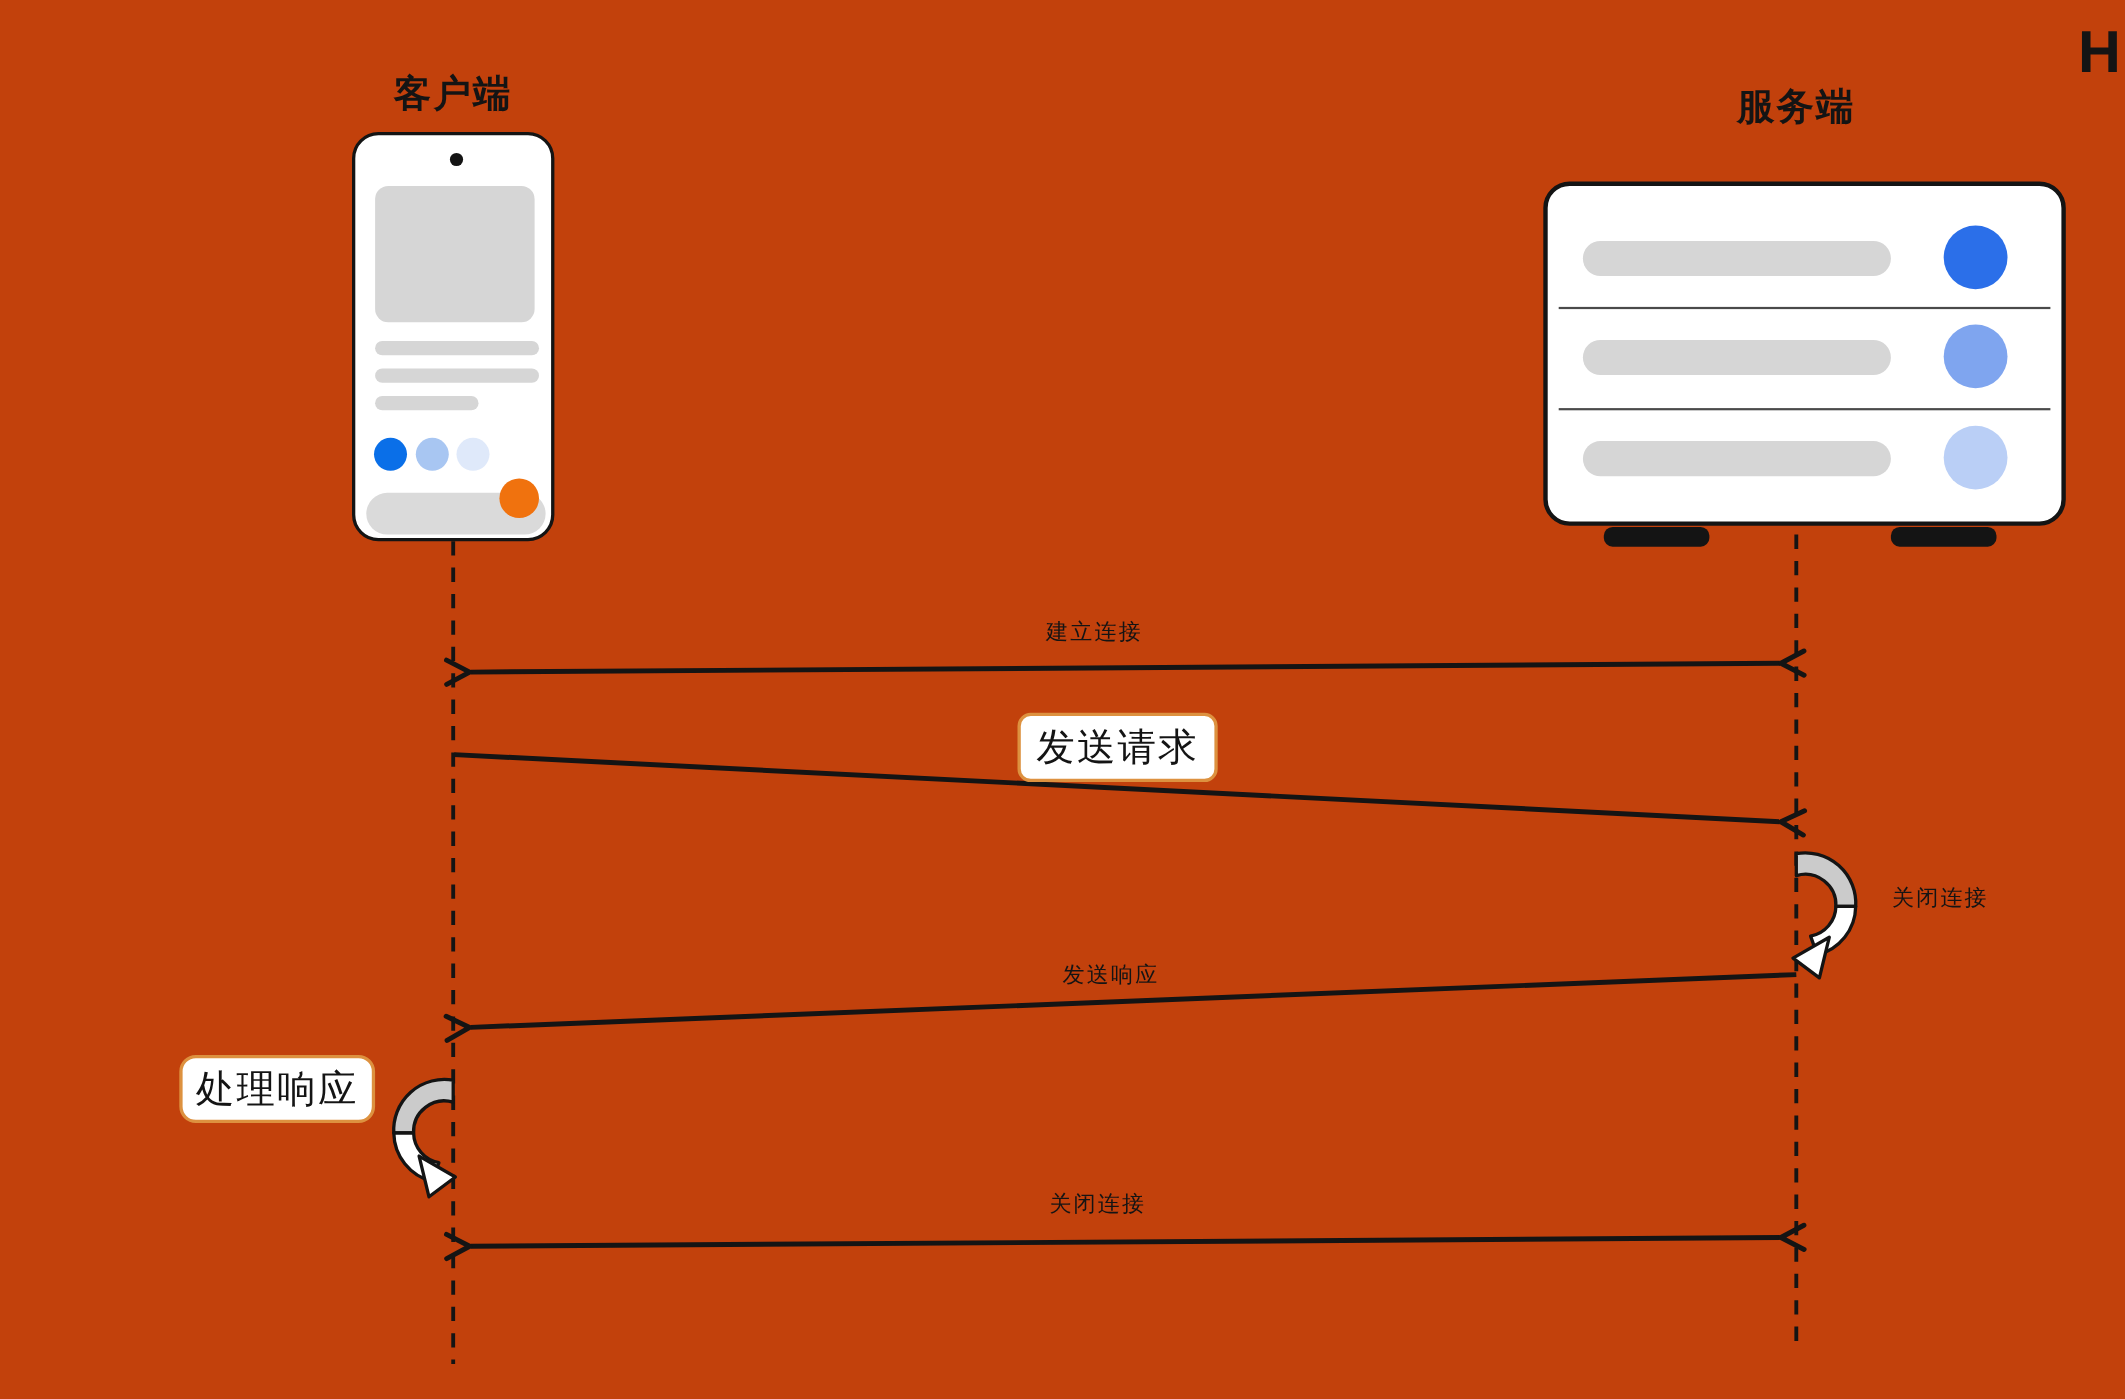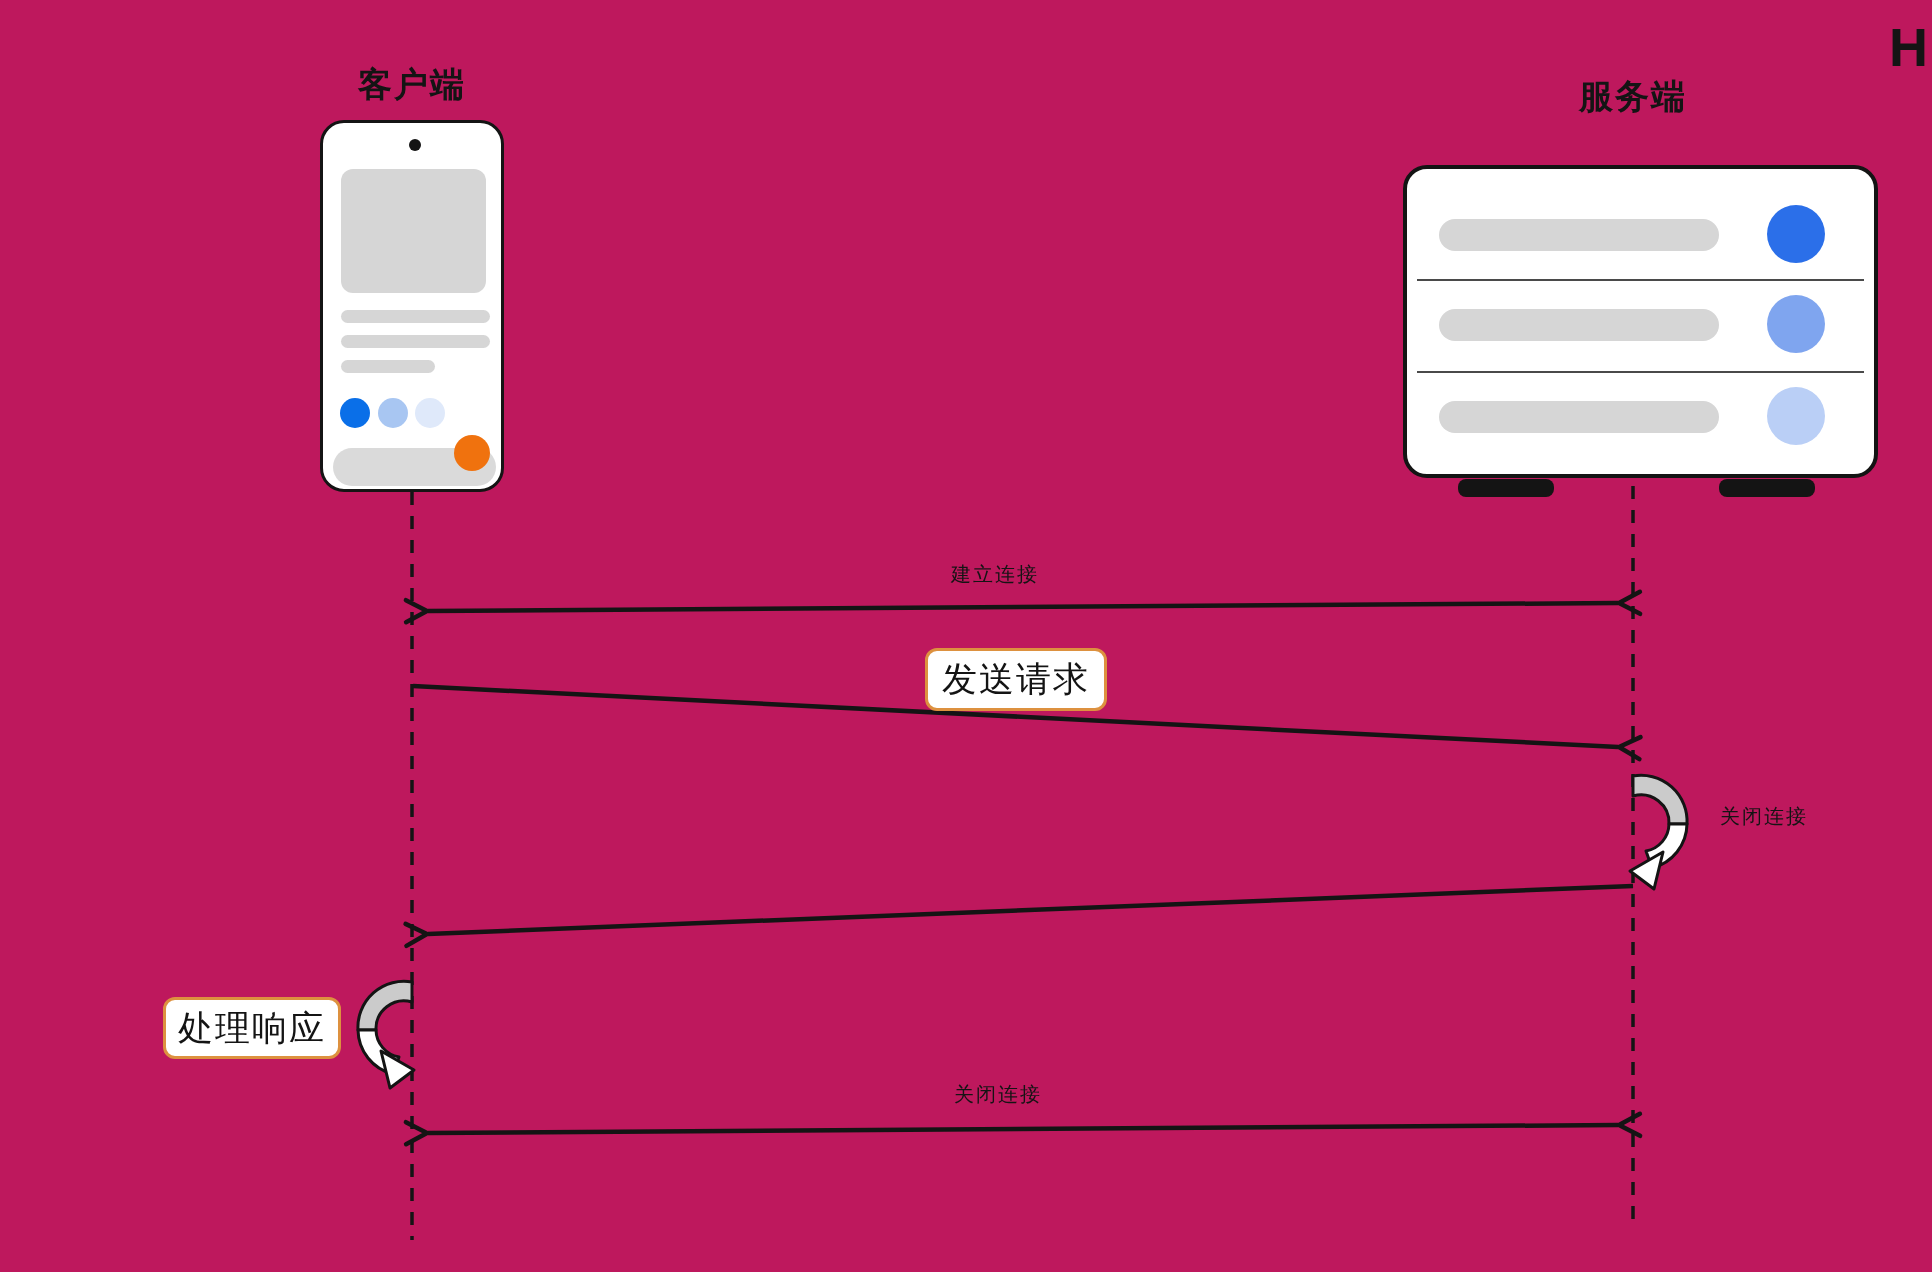--- a/index.html
+++ b/index.html
@@ -1,17 +1,17 @@
 <!DOCTYPE html>
 <html style="--ink: #141414; --label-box-border: #dd913f; --phone-dot-1: #0a6fe8; --phone-dot-2: #a8c6f2; --phone-dot-3: #dfe9fa; --action-orange: #f0720e; --server-led-1: #2b6fe9; --server-led-2: #7fa5ef; --server-led-3: #bacff6; --placeholder-gray: #d6d6d6; --home-bar-gray: #dadada; --loop-gray: #cbcbcb;"><head>
 <meta charset="utf-8">
 <style>
   html,body{margin:0;padding:0;background:#ffffff;}
   body{font-family:"Liberation Sans","DejaVu Sans",sans-serif;color:var(--ink,#111);}
-  .canvas{position:relative;width:1932px;height:1272px;background:#be185d;overflow:hidden;}
+  .canvas{position:relative;width:1932px;height:1272px;background:#c2410c;overflow:hidden;}
   .abs{position:absolute;}
   .layer{position:absolute;left:0;top:0;}
 
   
   .actor-label{font-size:34px;font-weight:600;letter-spacing:2px;text-align:center;}
   .msg-label{font-size:20px;font-weight:500;letter-spacing:2px;text-align:center;white-space:nowrap;}
   .boxed-label{display:flex;align-items:center;justify-content:center;
     background:#fff;border:3px solid var(--label-box-border,#dd913f);border-radius:12px;
     font-size:35px;font-weight:500;letter-spacing:2px;}
   .corner-text{font-size:54px;font-weight:600;}
@@ -101,21 +101,22 @@
   <div class="abs foot" style="left:1719px;top:479px;width:96px;"></div>
 
   <div class="abs msg-label" style="left:845px;top:561px;width:300px;">建立连接</div>
 
   <div class="abs boxed-label" style="left:925px;top:648px;width:176px;height:57px;">
     <span>发送请求</span>
   </div>
 
   <div class="abs msg-label" style="left:1720px;top:803px;width:200px;text-align:left;">关闭连接</div>
 
+  <div class="abs msg-label" style="left:860px;top:873px;width:300px;">发送响应</div>
 
-  <div class="abs boxed-label" style="left:163px;top:997px;width:172px;height:56px;">
+  <div class="abs boxed-label" style="left:163px;top:959px;width:172px;height:56px;border-radius:15px;">
     <span>处理响应</span>
   </div>
 
   <div class="abs msg-label" style="left:848px;top:1081px;width:300px;">关闭连接</div>
 
   <div class="abs corner-text" style="left:1889px;top:16px;">H</div>
 </div>
 
 </body></html>

